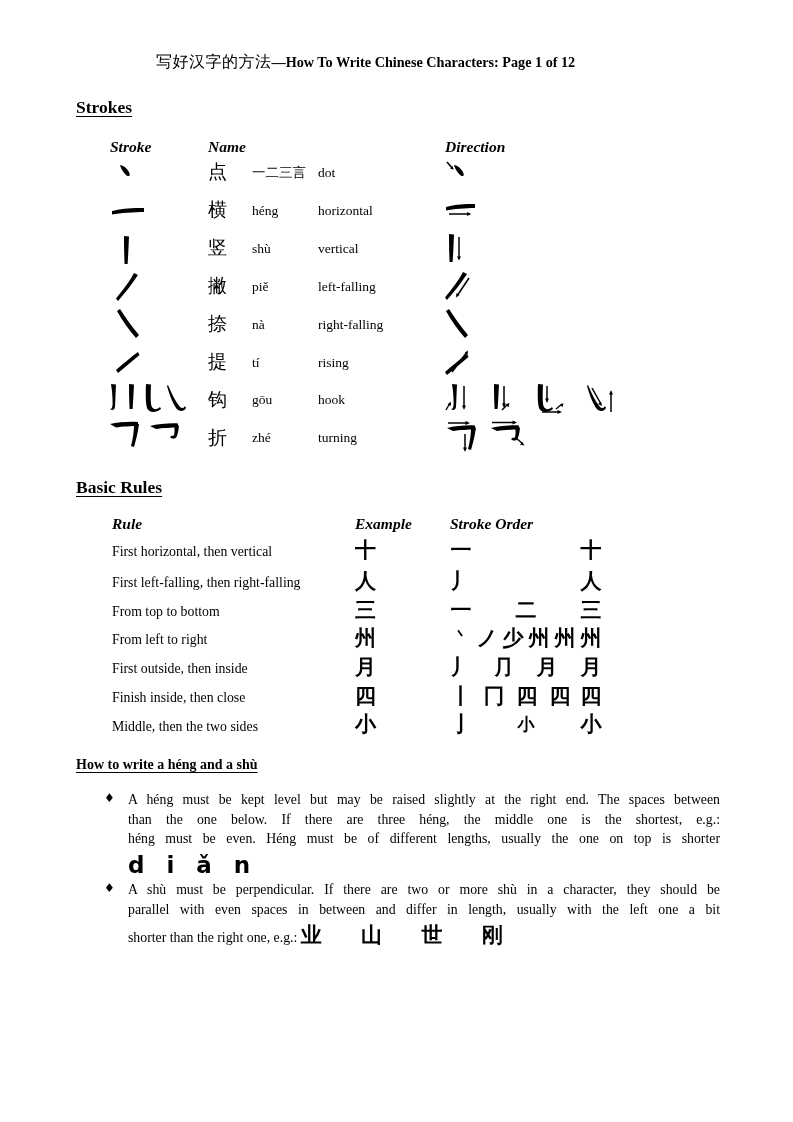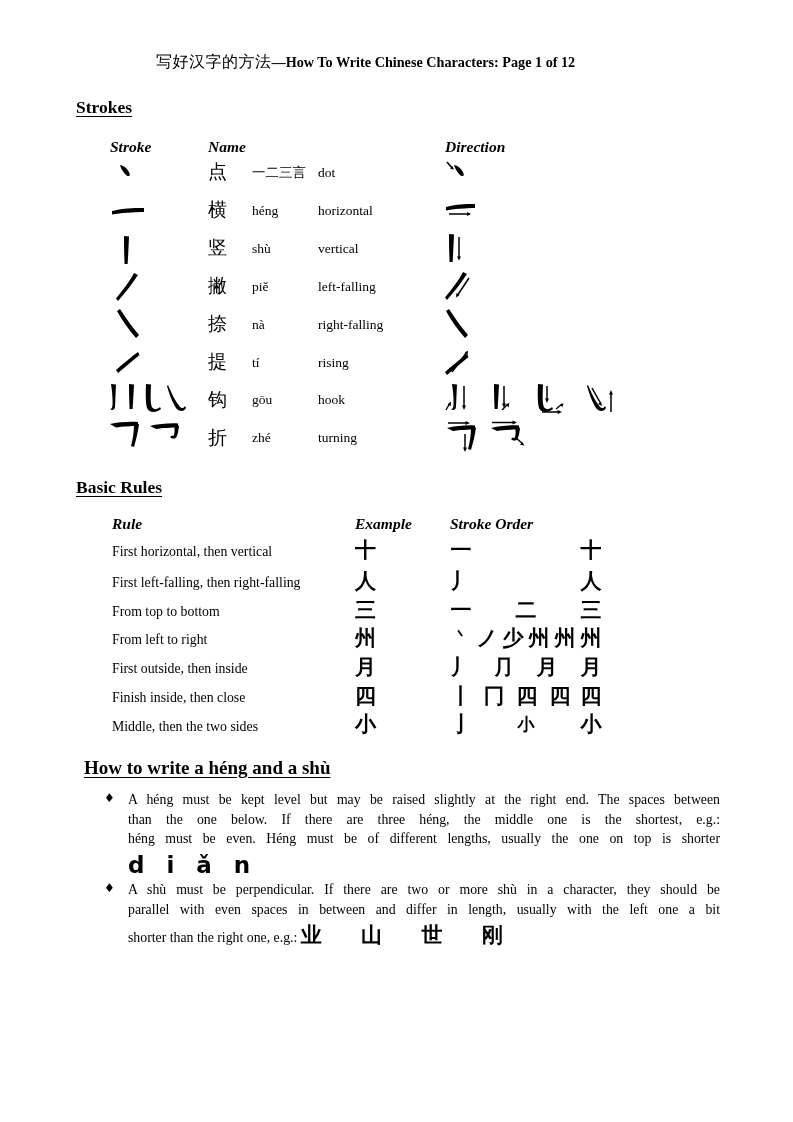--- a/index.html
+++ b/index.html
@@ -36,21 +36,21 @@
   
   .section-heading {
     position: absolute;
     font-weight: bold;
     text-decoration: underline;
     text-underline-offset: 3px;
     white-space: nowrap;
   }
   #heading-strokes { top: 97px; left: 76px; font-size: 17.5px; }
   #heading-rules   { top: 477px; left: 76px; font-size: 17.5px; }
-  #heading-hengshu { top: 757px; left: 84px; font-size: 19px; }
+  #heading-hengshu { top: 757px; left: 76px; font-size: 14px; }
 
   
   .cell {
     position: absolute;
     white-space: nowrap;
     line-height: 1;
   }
   .col-head {
     font-weight: bold;
     font-style: italic;

